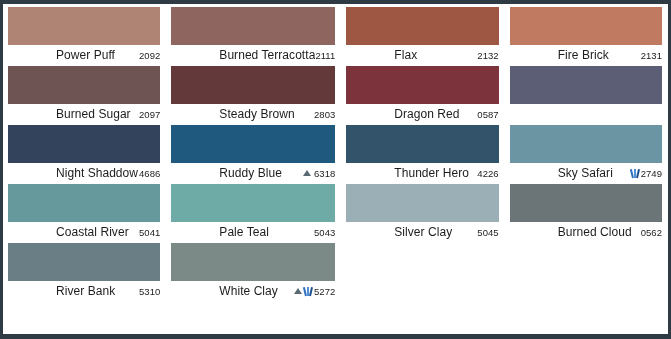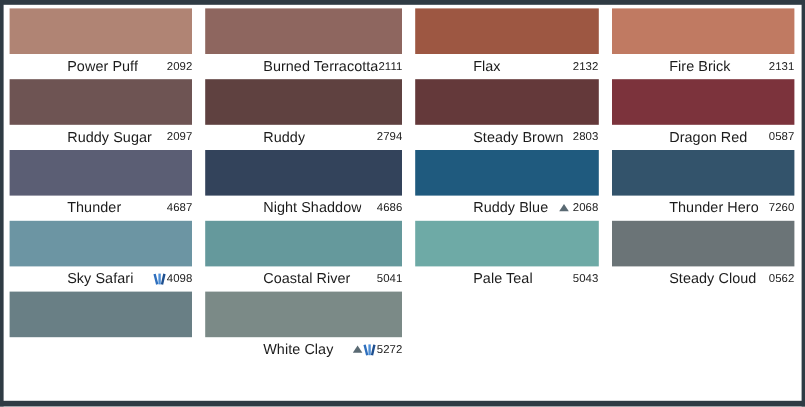--- a/index.html
+++ b/index.html
@@ -174,101 +174,86 @@
         <div class="swatch-meta">
           <span class="swatch-name">Fire Brick</span>
           <span class="swatch-right">
             <span class="swatch-code">2131</span>
           </span>
         </div>
       </div>
       <div class="swatch-cell">
         <div class="swatch-chip" style="background: rgb(110, 84, 83);"></div>
         <div class="swatch-meta">
-          <span class="swatch-name">Ruddy Sugar</span>
+          <span class="swatch-name">Burned Sugar</span>
           <span class="swatch-right">
             <span class="swatch-code">2097</span>
           </span>
         </div>
       </div>
       <div class="swatch-cell">
-        <div class="swatch-chip" style="background: rgb(95, 65, 64);"></div>
-        <div class="swatch-meta">
-          <span class="swatch-name">Ruddy</span>
-          <span class="swatch-right">
-            <span class="swatch-code">2794</span>
-          </span>
-        </div>
-      </div>
-      <div class="swatch-cell">
         <div class="swatch-chip" style="background: rgb(100, 57, 58);"></div>
         <div class="swatch-meta">
           <span class="swatch-name">Steady Brown</span>
           <span class="swatch-right">
             <span class="swatch-code">2803</span>
           </span>
         </div>
       </div>
       <div class="swatch-cell">
         <div class="swatch-chip" style="background: rgb(124, 51, 60);"></div>
         <div class="swatch-meta">
           <span class="swatch-name">Dragon Red</span>
           <span class="swatch-right">
             <span class="swatch-code">0587</span>
           </span>
         </div>
       </div>
       <div class="swatch-cell">
         <div class="swatch-chip" style="background: rgb(91, 94, 116);"></div>
-        <div class="swatch-meta">
-          <span class="swatch-name">Thunder</span>
-          <span class="swatch-right">
-            <span class="swatch-code">4687</span>
-          </span>
-        </div>
       </div>
       <div class="swatch-cell">
         <div class="swatch-chip" style="background: rgb(51, 67, 91);"></div>
         <div class="swatch-meta">
           <span class="swatch-name">Night Shaddow</span>
           <span class="swatch-right">
             <span class="swatch-code">4686</span>
           </span>
         </div>
       </div>
       <div class="swatch-cell">
         <div class="swatch-chip" style="background: rgb(31, 90, 126);"></div>
         <div class="swatch-meta">
           <span class="swatch-name">Ruddy Blue</span>
           <span class="swatch-right">
             <span class="icon-triangle"></span>
-            <span class="swatch-code">2068</span>
+            <span class="swatch-code">6318</span>
           </span>
         </div>
       </div>
       <div class="swatch-cell">
         <div class="swatch-chip" style="background: rgb(51, 83, 107);"></div>
         <div class="swatch-meta">
           <span class="swatch-name">Thunder Hero</span>
           <span class="swatch-right">
-            <span class="swatch-code">7260</span>
+            <span class="swatch-code">4226</span>
           </span>
         </div>
       </div>
       <div class="swatch-cell">
         <div class="swatch-chip" style="background: rgb(108, 149, 163);"></div>
         <div class="swatch-meta">
           <span class="swatch-name">Sky Safari</span>
           <span class="swatch-right">
             <span class="icon-fandeck">
               <i></i>
               <i></i>
               <i></i>
             </span>
-            <span class="swatch-code">4098</span>
+            <span class="swatch-code">2749</span>
           </span>
         </div>
       </div>
       <div class="swatch-cell">
         <div class="swatch-chip" style="background: rgb(101, 153, 156);"></div>
         <div class="swatch-meta">
           <span class="swatch-name">Coastal River</span>
           <span class="swatch-right">
             <span class="swatch-code">5041</span>
           </span>
@@ -277,30 +262,45 @@
       <div class="swatch-cell">
         <div class="swatch-chip" style="background: rgb(110, 170, 166);"></div>
         <div class="swatch-meta">
           <span class="swatch-name">Pale Teal</span>
           <span class="swatch-right">
             <span class="swatch-code">5043</span>
           </span>
         </div>
       </div>
       <div class="swatch-cell">
+        <div class="swatch-chip" style="background: rgb(155, 176, 182);"></div>
+        <div class="swatch-meta">
+          <span class="swatch-name">Silver Clay</span>
+          <span class="swatch-right">
+            <span class="swatch-code">5045</span>
+          </span>
+        </div>
+      </div>
+      <div class="swatch-cell">
         <div class="swatch-chip" style="background: rgb(107, 116, 119);"></div>
         <div class="swatch-meta">
-          <span class="swatch-name">Steady Cloud</span>
+          <span class="swatch-name">Burned Cloud</span>
           <span class="swatch-right">
             <span class="swatch-code">0562</span>
           </span>
         </div>
       </div>
       <div class="swatch-cell">
         <div class="swatch-chip" style="background: rgb(105, 127, 133);"></div>
+        <div class="swatch-meta">
+          <span class="swatch-name">River Bank</span>
+          <span class="swatch-right">
+            <span class="swatch-code">5310</span>
+          </span>
+        </div>
       </div>
       <div class="swatch-cell">
         <div class="swatch-chip" style="background: rgb(123, 138, 135);"></div>
         <div class="swatch-meta">
           <span class="swatch-name">White Clay</span>
           <span class="swatch-right">
             <span class="icon-triangle"></span>
             <span class="icon-fandeck">
               <i></i>
               <i></i>

